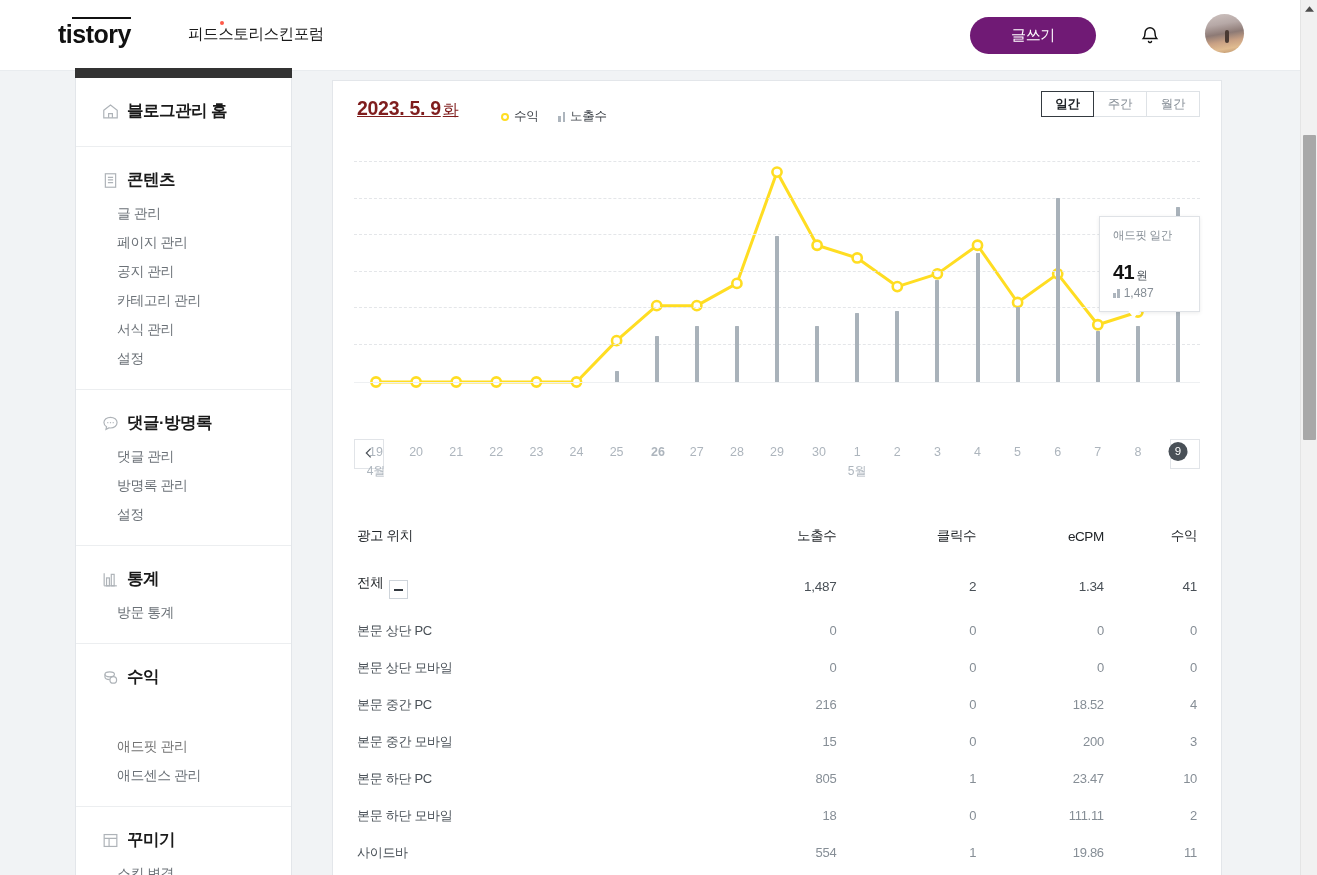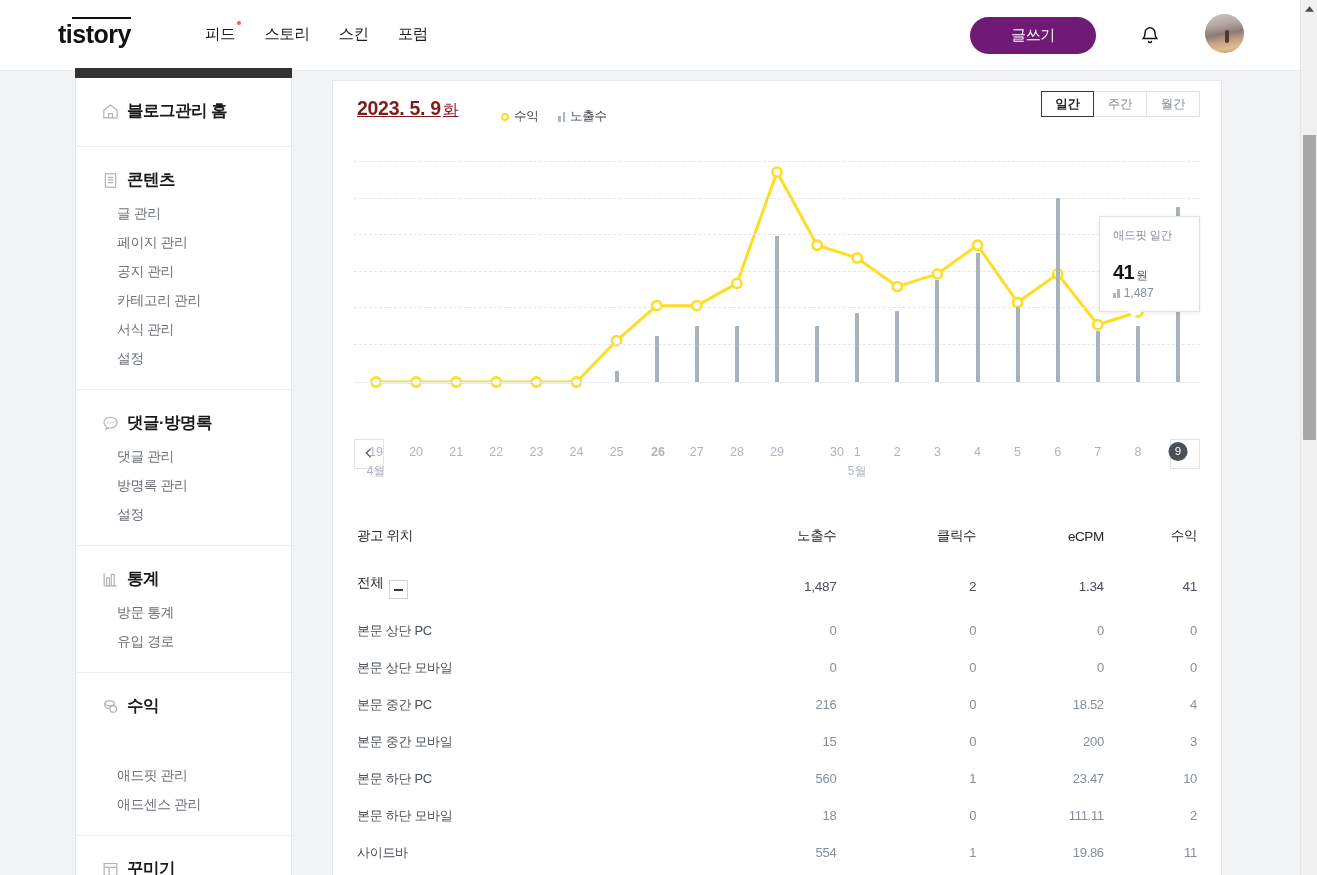--- a/index.html
+++ b/index.html
@@ -15,21 +15,21 @@
     background: #ffffff;
     border-bottom: 1px solid #e9ecef;
     display: flex; align-items: center;
   }
   .logo {
     position: absolute; left: 58px; top: 20px;
     font-size: 25px; font-weight: 700; letter-spacing: -0.5px; color: #111;
     font-family: "Liberation Sans", sans-serif;
   }
   .logo .ov { border-top: 2.5px solid #111; padding-top: 1px; }
-  .nav { position: absolute; left: 205px; top: 24px; display: flex; gap: 29px; }
+  .nav { position: absolute; left: 188px; top: 24px; display: flex; }
   .nav-item {
     font-size: 15.5px; color: #1a1a1a; position: relative; cursor: pointer;
     letter-spacing: -0.4px;
   }
   .nav-dot {
     position: absolute; right: -6px; top: -3px;
     width: 4px; height: 4px; border-radius: 50%; background: #ff5a4a;
   }
   .write-btn {
     position: absolute; right: 204px; top: 17px;
@@ -266,23 +266,20 @@
             <span class="sb-icon"><svg viewBox="0 0 24 24" width="19" height="19" fill="none" stroke="currentColor" stroke-width="1.5">
                 <path d="M4 20V4"></path>
                 <rect x="7" y="10" width="3.6" height="10"></rect>
                 <rect x="13" y="5.5" width="3.6" height="14.5"></rect>
                 <path d="M4 20h16"></path>
               </svg></span>
             <span class="lbl">통계</span>
           </div>
           <div class="sb-sub">
             <span>방문 통계</span>
-          </div>
-          <div class="sb-sub">
-            <span>유입 경로</span>
           </div>
         </div>
         <div class="sb-section">
           <div class="sb-head">
             <span class="sb-icon"><svg viewBox="0 0 24 24" width="19" height="19" fill="none" stroke="currentColor" stroke-width="1.5">
                 <ellipse cx="11" cy="8" rx="6" ry="3.2"></ellipse>
                 <path d="M5 8v3.5c0 1.8 2.7 3.2 6 3.2"></path>
                 <circle cx="15.5" cy="15" r="4.2"></circle>
               </svg></span>
             <span class="lbl">수익</span>
@@ -414,21 +411,21 @@
       <div class="xlabel" style="left: 62.1px;">20</div>
       <div class="xlabel" style="left: 102.2px;">21</div>
       <div class="xlabel" style="left: 142.3px;">22</div>
       <div class="xlabel" style="left: 182.4px;">23</div>
       <div class="xlabel" style="left: 222.5px;">24</div>
       <div class="xlabel" style="left: 262.6px;">25</div>
       <div class="xlabel" style="left: 304px; font-weight: bold;">26</div>
       <div class="xlabel" style="left: 342.8px;">27</div>
       <div class="xlabel" style="left: 382.9px;">28</div>
       <div class="xlabel" style="left: 423px;">29</div>
-      <div class="xlabel" style="left: 483px;">30</div>
+      <div class="xlabel" style="left: 465px;">30</div>
       <div class="xlabel" style="left: 503.2px;">1</div>
       <div class="xlabel" style="left: 543.3px;">2</div>
       <div class="xlabel" style="left: 583.4px;">3</div>
       <div class="xlabel" style="left: 623.5px;">4</div>
       <div class="xlabel" style="left: 663.6px;">5</div>
       <div class="xlabel" style="left: 703.7px;">6</div>
       <div class="xlabel" style="left: 743.8px;">7</div>
       <div class="xlabel" style="left: 783.9px;">8</div>
       <div class="xlabel sel" style="left: 824px;">9</div>
       <div class="xmonth" style="left: 22px;">4월</div>
@@ -478,21 +475,21 @@
         </tr>
         <tr>
           <td><span>본문 중간 모바일</span></td>
           <td>15</td>
           <td>0</td>
           <td>200</td>
           <td>3</td>
         </tr>
         <tr>
           <td><span>본문 하단 PC</span></td>
-          <td>560</td>
+          <td>805</td>
           <td>1</td>
           <td>23.47</td>
           <td>10</td>
         </tr>
         <tr>
           <td><span>본문 하단 모바일</span></td>
           <td>18</td>
           <td>0</td>
           <td>111.11</td>
           <td>2</td>

